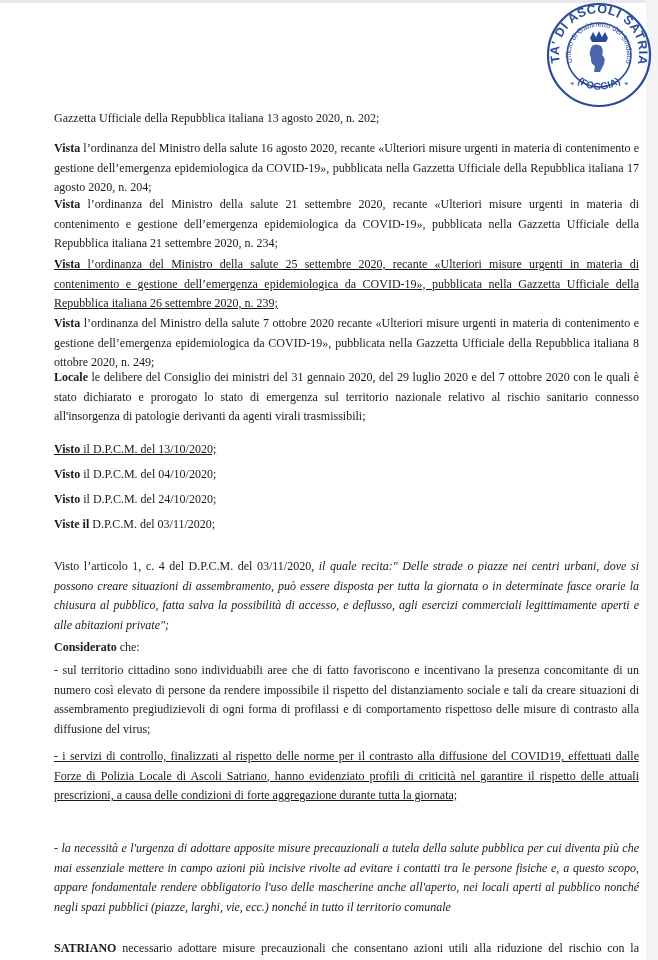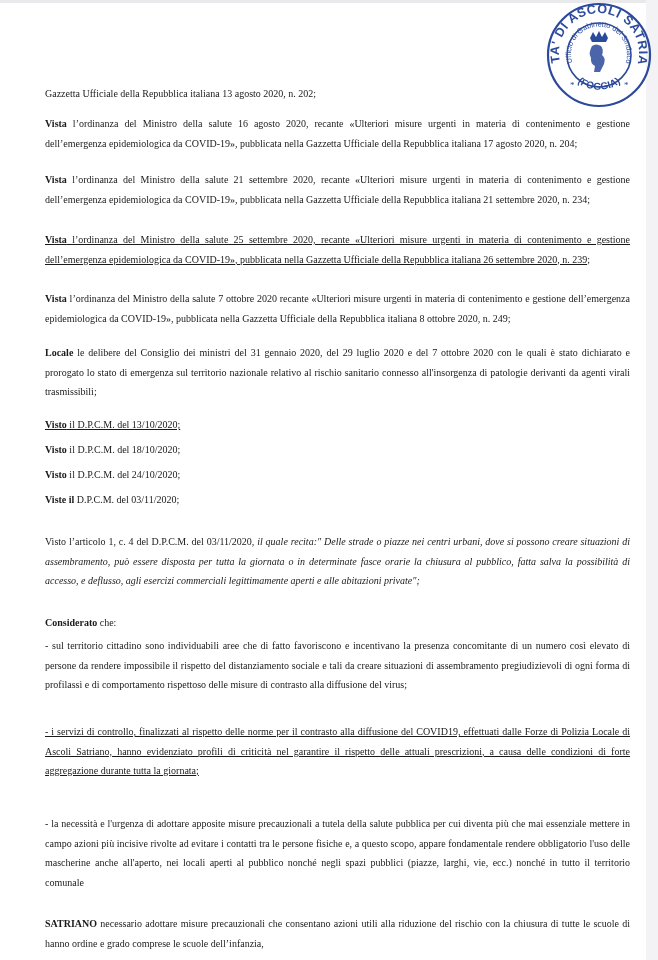--- a/index.html
+++ b/index.html
@@ -1,21 +1,21 @@
 <!DOCTYPE html>
 <html><head>
 <meta charset="utf-8">
 <style>
   html, body { margin:0; padding:0; }
   body { width:658px; height:960px; background:#ffffff; position:relative; overflow:hidden;
          font-family:"Liberation Serif", "DejaVu Serif", serif; color:#1a1a1a; }
   .topline { position:absolute; left:0; top:0; width:658px; height:3px; background:#e9e9ec; }
   .rightstrip { position:absolute; right:0; top:0; width:12px; height:960px; background:#f3f3f5; }
   .page { position:absolute; left:38px; top:0; width:585px; }
-  .p { position:absolute; left:7px; width:585px; font-size:10px; line-height:19.5px; text-align:justify; }
+  .p { position:absolute; left:16px; width:585px; font-size:12px; line-height:19.5px; text-align:justify;margin-top:25px; }
   .p b { font-weight:bold; }
   .p i { font-style:italic; }
   .stamp { position:absolute; left:546px; top:2px; width:106px; height:106px; }
 </style>
 </head>
 <body>
 
 <div class="topline"></div>
 <div class="rightstrip"></div>
 
@@ -65,21 +65,21 @@
   </div>
 
   <div class="p" style="top:343px;">
     <b>Locale</b><span> le delibere del Consiglio dei ministri del 31 gennaio 2020, del 29 luglio 2020 e del 7 ottobre 2020 con le quali è stato dichiarato e prorogato lo stato di emergenza sul territorio nazionale relativo al rischio sanitario connesso all'insorgenza di patologie derivanti da agenti virali trasmissibili;</span>
   </div>
 
   <div class="p" style="top:415px;text-decoration:underline;">
     <b>Visto</b><span> il D.P.C.M. del 13/10/2020;</span>
   </div>
   <div class="p" style="top:440px;">
-    <b>Visto</b><span> il D.P.C.M. del 18/10/2020;</span>
+    <b>Visto</b><span> il D.P.C.M. del 04/10/2020;</span>
   </div>
   <div class="p" style="top:465px;">
     <b>Visto</b><span> il D.P.C.M. del 24/10/2020;</span>
   </div>
   <div class="p" style="top:490px;">
     <b>Viste il</b><span> D.P.C.M. del 03/11/2020;</span>
   </div>
 
   <div class="p" style="top:532px;">
     <span>Visto l’articolo 1, c. 4 del D.P.C.M. del 03/11/2020, </span><i>il quale recita:" Delle strade o piazze nei centri urbani, dove si possono creare situazioni di assembramento, può essere disposta per tutta la giornata o in determinate fasce orarie la chiusura al pubblico, fatta salva la possibilità di accesso, e deflusso, agli esercizi commerciali legittimamente aperti e alle abitazioni private";</i>
@@ -90,21 +90,21 @@
   </div>
 
   <div class="p" style="top:636px;">
     <span>- sul territorio cittadino sono individuabili aree che di fatto favoriscono e incentivano la presenza concomitante di un numero così elevato di persone da rendere impossibile il rispetto del distanziamento sociale e tali da creare situazioni di assembramento pregiudizievoli di ogni forma di profilassi e di comportamento rispettoso delle misure di contrasto alla diffusione del virus;</span>
   </div>
 
   <div class="p" style="top:722px;text-decoration:underline;">
     <span>- i servizi di controllo, finalizzati al rispetto delle norme per il contrasto alla diffusione del COVID19, effettuati dalle Forze di Polizia Locale di Ascoli Satriano, hanno evidenziato profili di criticità nel garantire il rispetto delle attuali prescrizioni, a causa delle condizioni di forte aggregazione durante tutta la giornata;</span>
   </div>
 
-  <div class="p" style="top:814px;">
+  <div class="p" style="top:814px;font-style:italic;">
     <span>-  la necessità e l'urgenza di adottare apposite misure precauzionali a tutela della salute pubblica per cui diventa più che mai essenziale mettere in campo azioni più incisive rivolte ad evitare i contatti tra le persone fisiche e, a questo scopo, appare fondamentale rendere obbligatorio l'uso delle mascherine anche all'aperto, nei locali aperti al pubblico nonché negli spazi pubblici (piazze, larghi, vie, ecc.) nonché in tutto il territorio comunale</span>
   </div>
 
   <div class="p" style="top:914px;">
     <b>SATRIANO</b><span> necessario adottare misure precauzionali che consentano azioni utili alla riduzione del rischio con la chiusura di tutte le scuole di hanno ordine e grado comprese le scuole dell’infanzia,</span>
   </div>
 
 </div>
 
 </body></html>

